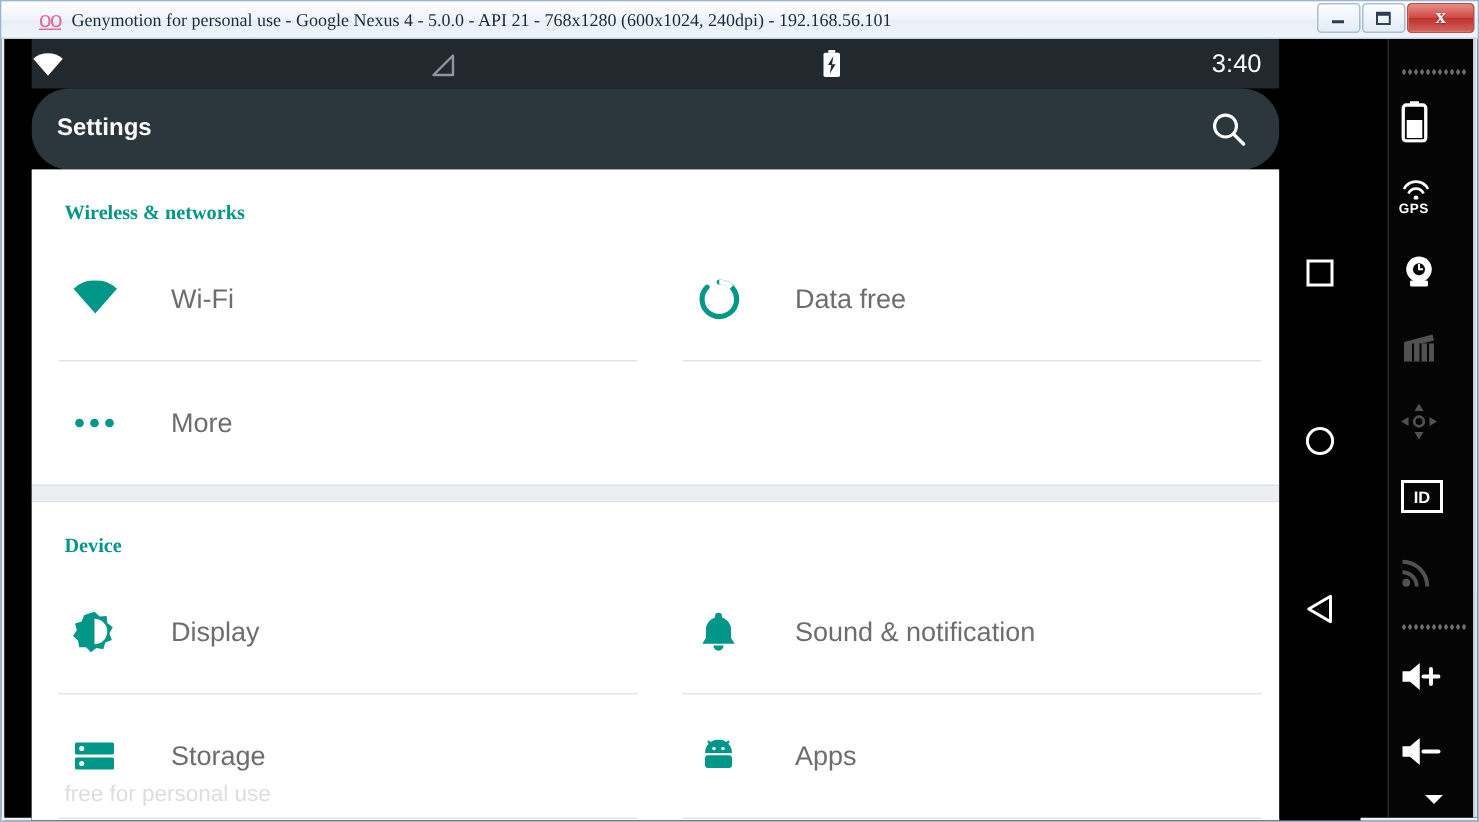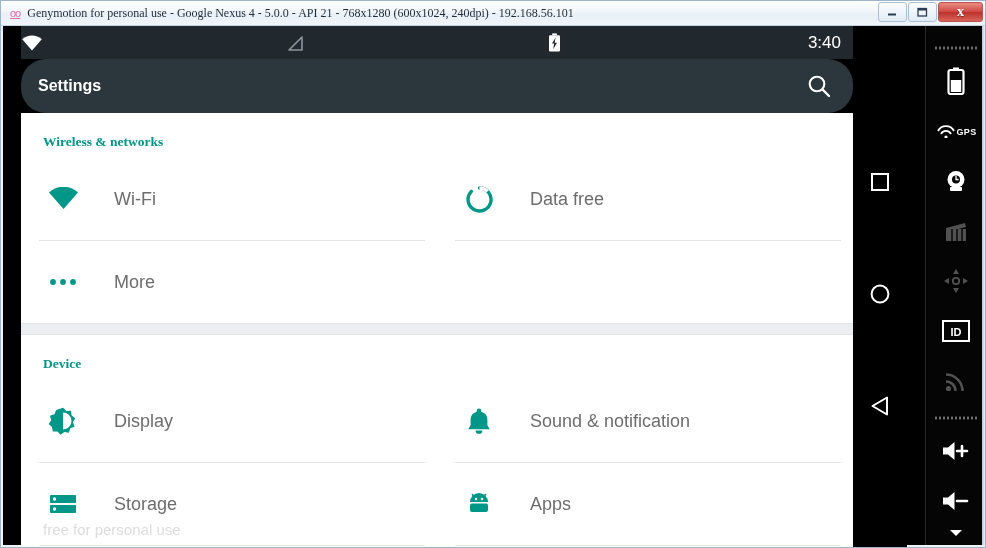--- a/index.html
+++ b/index.html
@@ -19,22 +19,22 @@
     display: flex; flex-direction: column;
   }
   #titlebar {
     height: 25px; flex: 0 0 25px;
     background: linear-gradient(#fdfefe 0%, #f2f6fa 45%, #e8eff6 55%, #eff5fa 100%);
     border-bottom: 1px solid #c3d3e3;
     display: flex; align-items: center;
     position: relative;
   }
   #title-logo {
-    margin-left: 9px; margin-right: 7px;
-    font-size: 11px; color: #e36aa0; letter-spacing: -1px;
+    margin-left: 25px; margin-right: 7px;
+    font-size: 15px; color: #e36aa0; letter-spacing: -1px;
     line-height: 1; user-select: none; text-decoration: underline;
   }
   #title-text {
     font-size: 12px; color: #1c2b3a;
     white-space: nowrap; overflow: hidden;
     font-family: "Liberation Serif", serif;
   }
   #win-buttons {
     position: absolute; right: 2px; top: 1px;
     display: flex; align-items: center; gap: 1px;
@@ -192,22 +192,22 @@
     width: 60px; flex: 0 0 60px;
     background: #050505;
     border-left: 1px solid #2a2a2a;
     display: flex; flex-direction: column;
     align-items: center;
     padding-top: 14px;
     position: relative;
   }
   .tool-btn {
     width: 46px; height: 42px;
-    display: flex; flex-direction: row;
-    align-items: center; justify-content: center;
+    display: flex; flex-direction: column;
+    justify-content: center;
     margin-bottom: 8px;
   }
   .tool-btn.dim { opacity: .30; }
   .tool-label {
     color: #ffffff; font-size: 9px; font-weight: bold;
     letter-spacing: .3px; margin-top: 1px;
   }
   .dotted-sep {
     width: 44px; height: 6px;
     background-image: radial-gradient(#707070 1px, transparent 1.2px);

